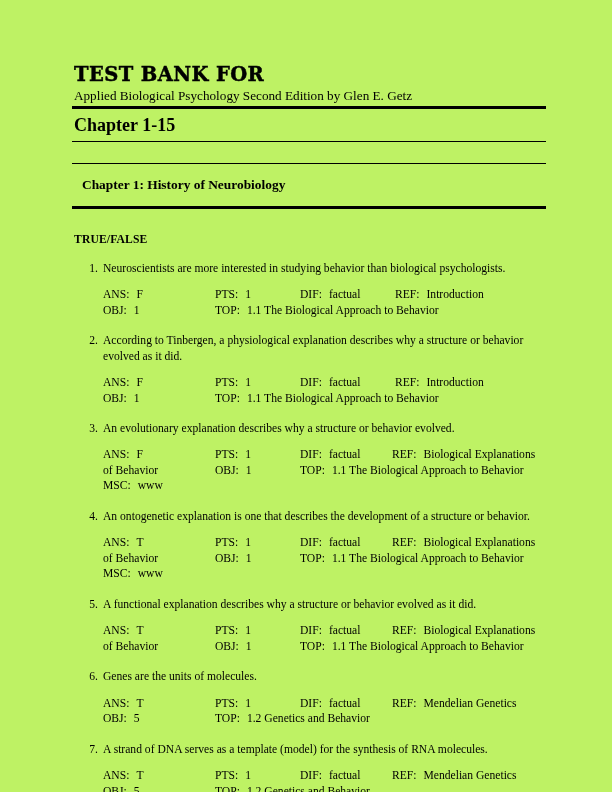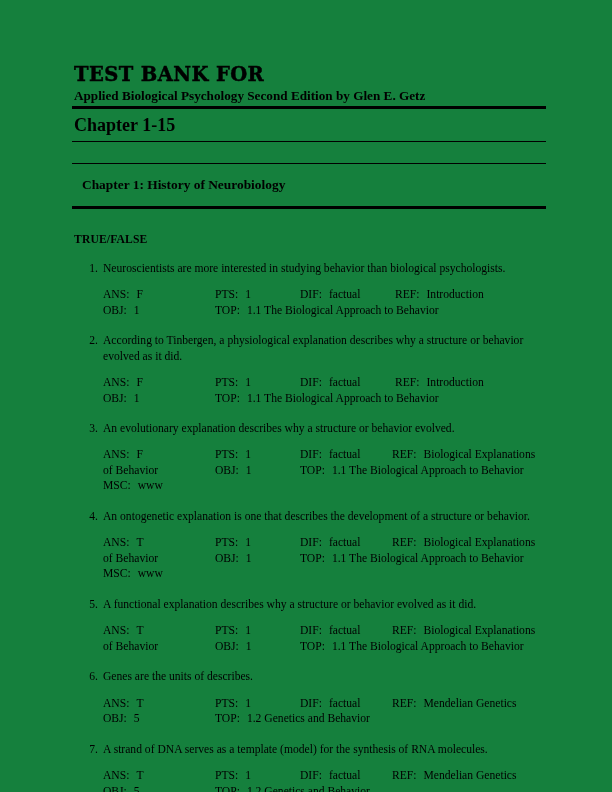--- a/index.html
+++ b/index.html
@@ -12,21 +12,21 @@
     width: 612px;
     height: 792px;
     font-family: "Liberation Serif", "DejaVu Serif", serif;
     color: #000000;
     overflow: hidden;
   }
   .page {
     position: relative;
     width: 612px;
     height: 792px;
-    background: #15803d;
+    background: #bef264;
     box-sizing: border-box;
   }
   .content {
     position: absolute;
     left: 72px;
     top: 64px;
     width: 474px;
   }
 
   
@@ -37,21 +37,20 @@
     letter-spacing: 0.4px;
     line-height: 1.12;
     margin: 0 0 2px 2px;
     text-transform: uppercase;
     -webkit-text-stroke: 0.45px #000;
   }
   .doc-subtitle {
     font-size: 13.2px;
     line-height: 1.25;
     margin: 0 0 2px 2px;
-    font-weight: bold;
   }
 
   .rule-thick {
     height: 3px;
     background: #000;
     width: 100%;
     margin: 0;
   }
   .rule-thin {
     height: 1px;
@@ -266,21 +265,21 @@
             <div class="meta-line">
               <div class="cell col-a cont"><span class="val">of Behavior</span></div>
               <div class="cell col-b"><span class="lbl">OBJ:</span><span class="val">1</span></div>
               <div class="cell col-c"><span class="lbl">TOP:</span><span class="val">1.1 The Biological Approach to Behavior</span></div>
             </div>
           </div>
         </div>
         <div class="question-block">
           <div class="question-row">
             <span class="q-number">6.</span>
-            <span class="q-text">Genes are the units of describes.</span>
+            <span class="q-text">Genes are the units of molecules.</span>
           </div>
           <div class="answer-block">
             <div class="meta-line">
               <div class="cell col-a"><span class="lbl">ANS:</span><span class="val">T</span></div>
               <div class="cell col-b"><span class="lbl">PTS:</span><span class="val">1</span></div>
               <div class="cell col-c"><span class="lbl">DIF:</span><span class="val">factual</span></div>
               <div class="cell col-d-wide"><span class="lbl">REF:</span><span class="val">Mendelian Genetics</span></div>
             </div>
             <div class="meta-line">
               <div class="cell col-a"><span class="lbl">OBJ:</span><span class="val">5</span></div>

